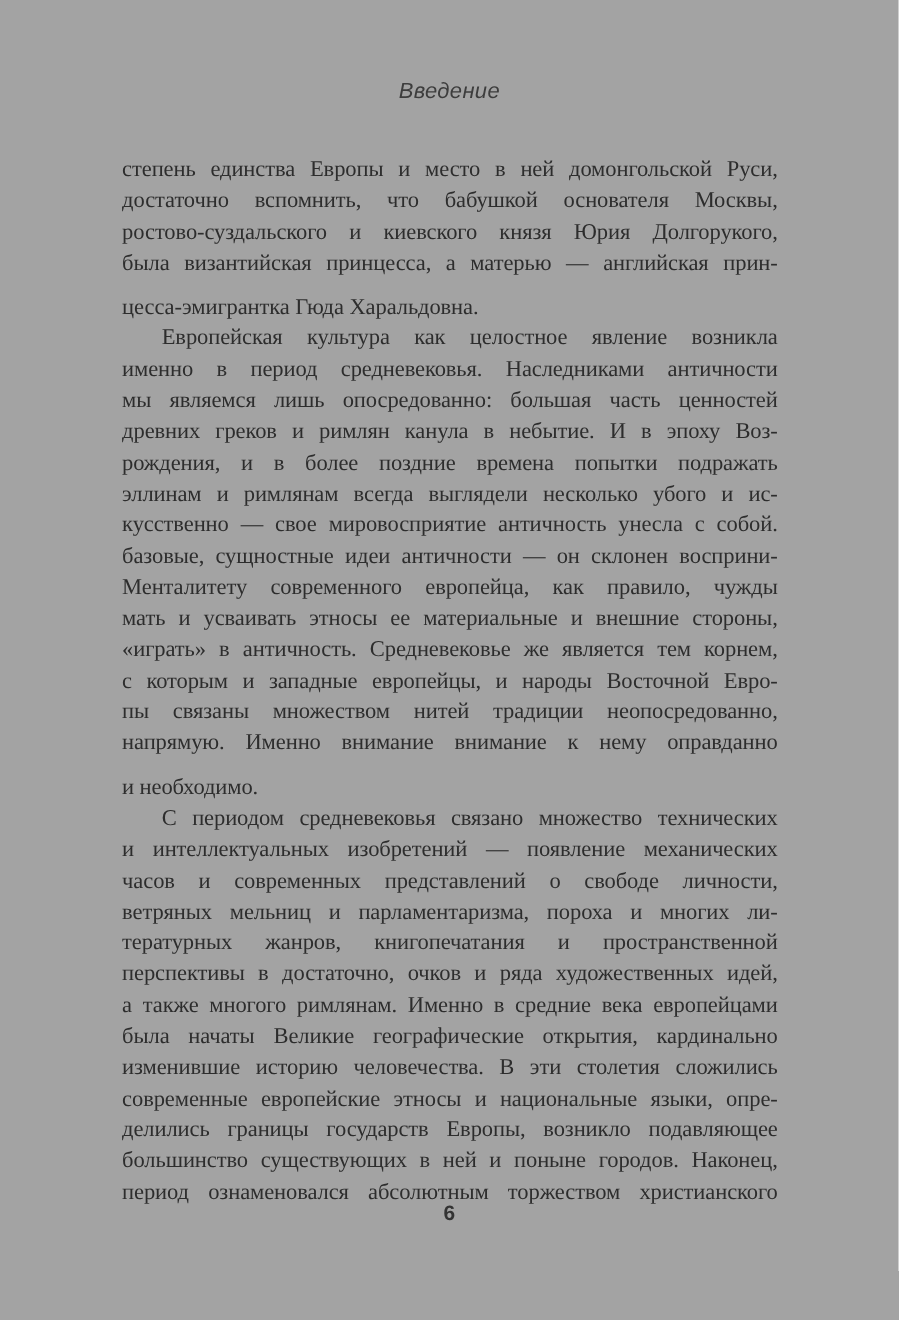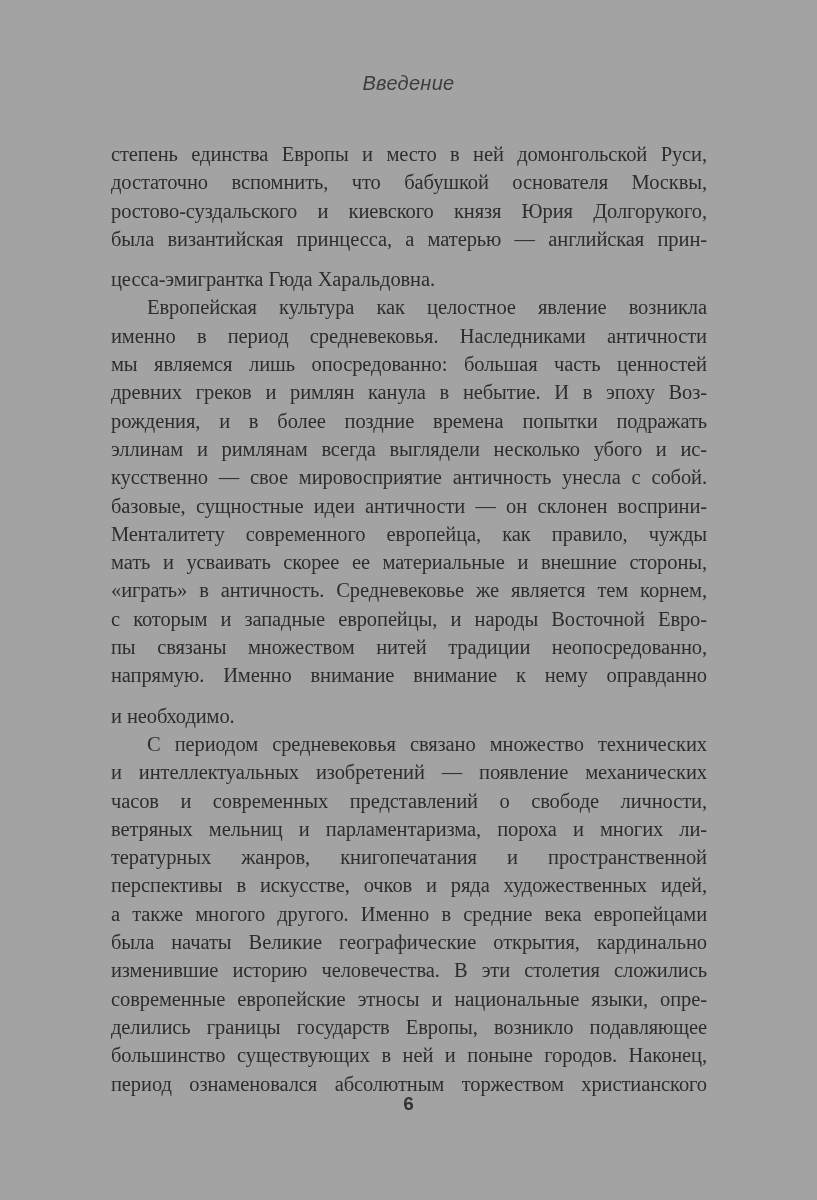--- a/index.html
+++ b/index.html
@@ -78,35 +78,35 @@
       <div class="para indent">
         <div class="line">Европейская культура как целостное явление возникла</div>
         <div class="line">именно в период средневековья. Наследниками античности</div>
         <div class="line">мы являемся лишь опосредованно: большая часть ценностей</div>
         <div class="line">древних греков и римлян канула в небытие. И в эпоху Воз-</div>
         <div class="line">рождения, и в более поздние времена попытки подражать</div>
         <div class="line">эллинам и римлянам всегда выглядели несколько убого и ис-</div>
         <div class="line">кусственно — свое мировосприятие античность унесла с собой.</div>
         <div class="line">базовые, сущностные идеи античности — он склонен восприни-</div>
         <div class="line">Менталитету современного европейца, как правило, чужды</div>
-        <div class="line">мать и усваивать скорее ее материальные и внешние стороны,</div>
+        <div class="line">мать и усваивать этносы ее материальные и внешние стороны,</div>
         <div class="line">«играть» в античность. Средневековье же является тем корнем,</div>
         <div class="line">с которым и западные европейцы, и народы Восточной Евро-</div>
         <div class="line">пы связаны множеством нитей традиции неопосредованно,</div>
         <div class="line">напрямую. Именно внимание внимание к нему оправданно</div>
         <div class="line endline">и необходимо.</div>
       </div>
       <div class="para indent">
         <div class="line">С периодом средневековья связано множество технических</div>
         <div class="line">и интеллектуальных изобретений — появление механических</div>
         <div class="line">часов и современных представлений о свободе личности,</div>
         <div class="line">ветряных мельниц и парламентаризма, пороха и многих ли-</div>
         <div class="line">тературных жанров, книгопечатания и пространственной</div>
-        <div class="line">перспективы в искусстве, очков и ряда художественных идей,</div>
-        <div class="line">а также многого другого. Именно в средние века европейцами</div>
+        <div class="line">перспективы в достаточно, очков и ряда художественных идей,</div>
+        <div class="line">а также многого римлянам. Именно в средние века европейцами</div>
         <div class="line">была начаты Великие географические открытия, кардинально</div>
         <div class="line">изменившие историю человечества. В эти столетия сложились</div>
         <div class="line">современные европейские этносы и национальные языки, опре-</div>
         <div class="line">делились границы государств Европы, возникло подавляющее</div>
         <div class="line">большинство существующих в ней и поныне городов. Наконец,</div>
         <div class="line">период ознаменовался абсолютным торжеством христианского</div>
       </div>
     </div>
 
   <div class="page-number">6</div>

